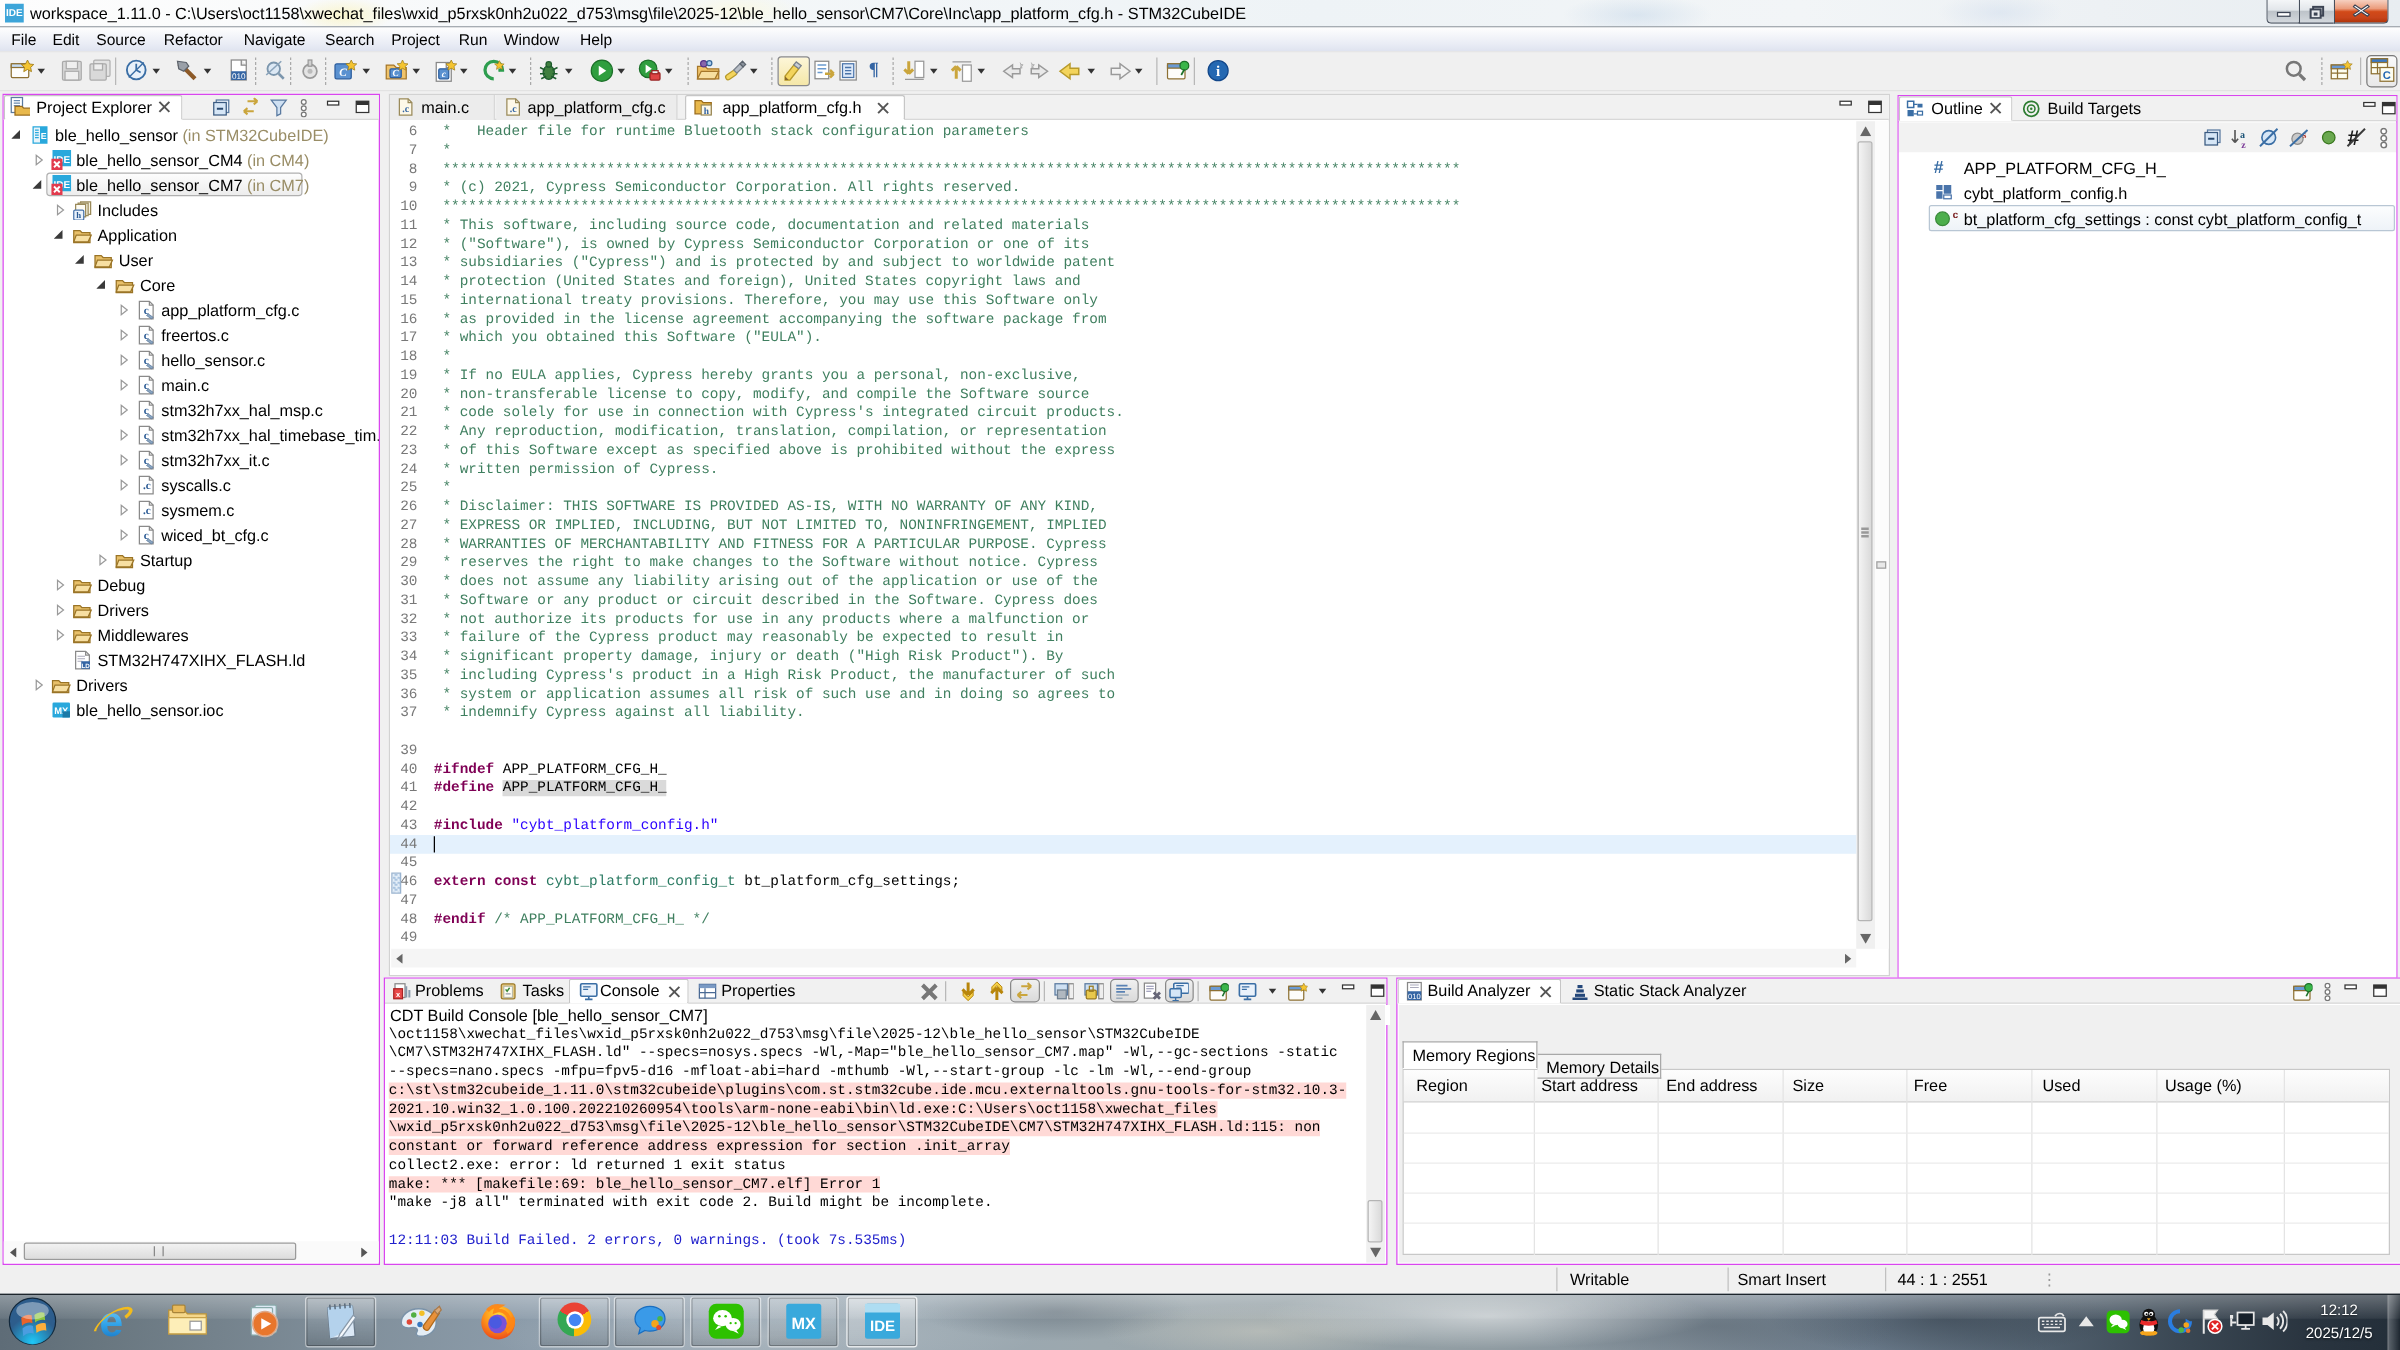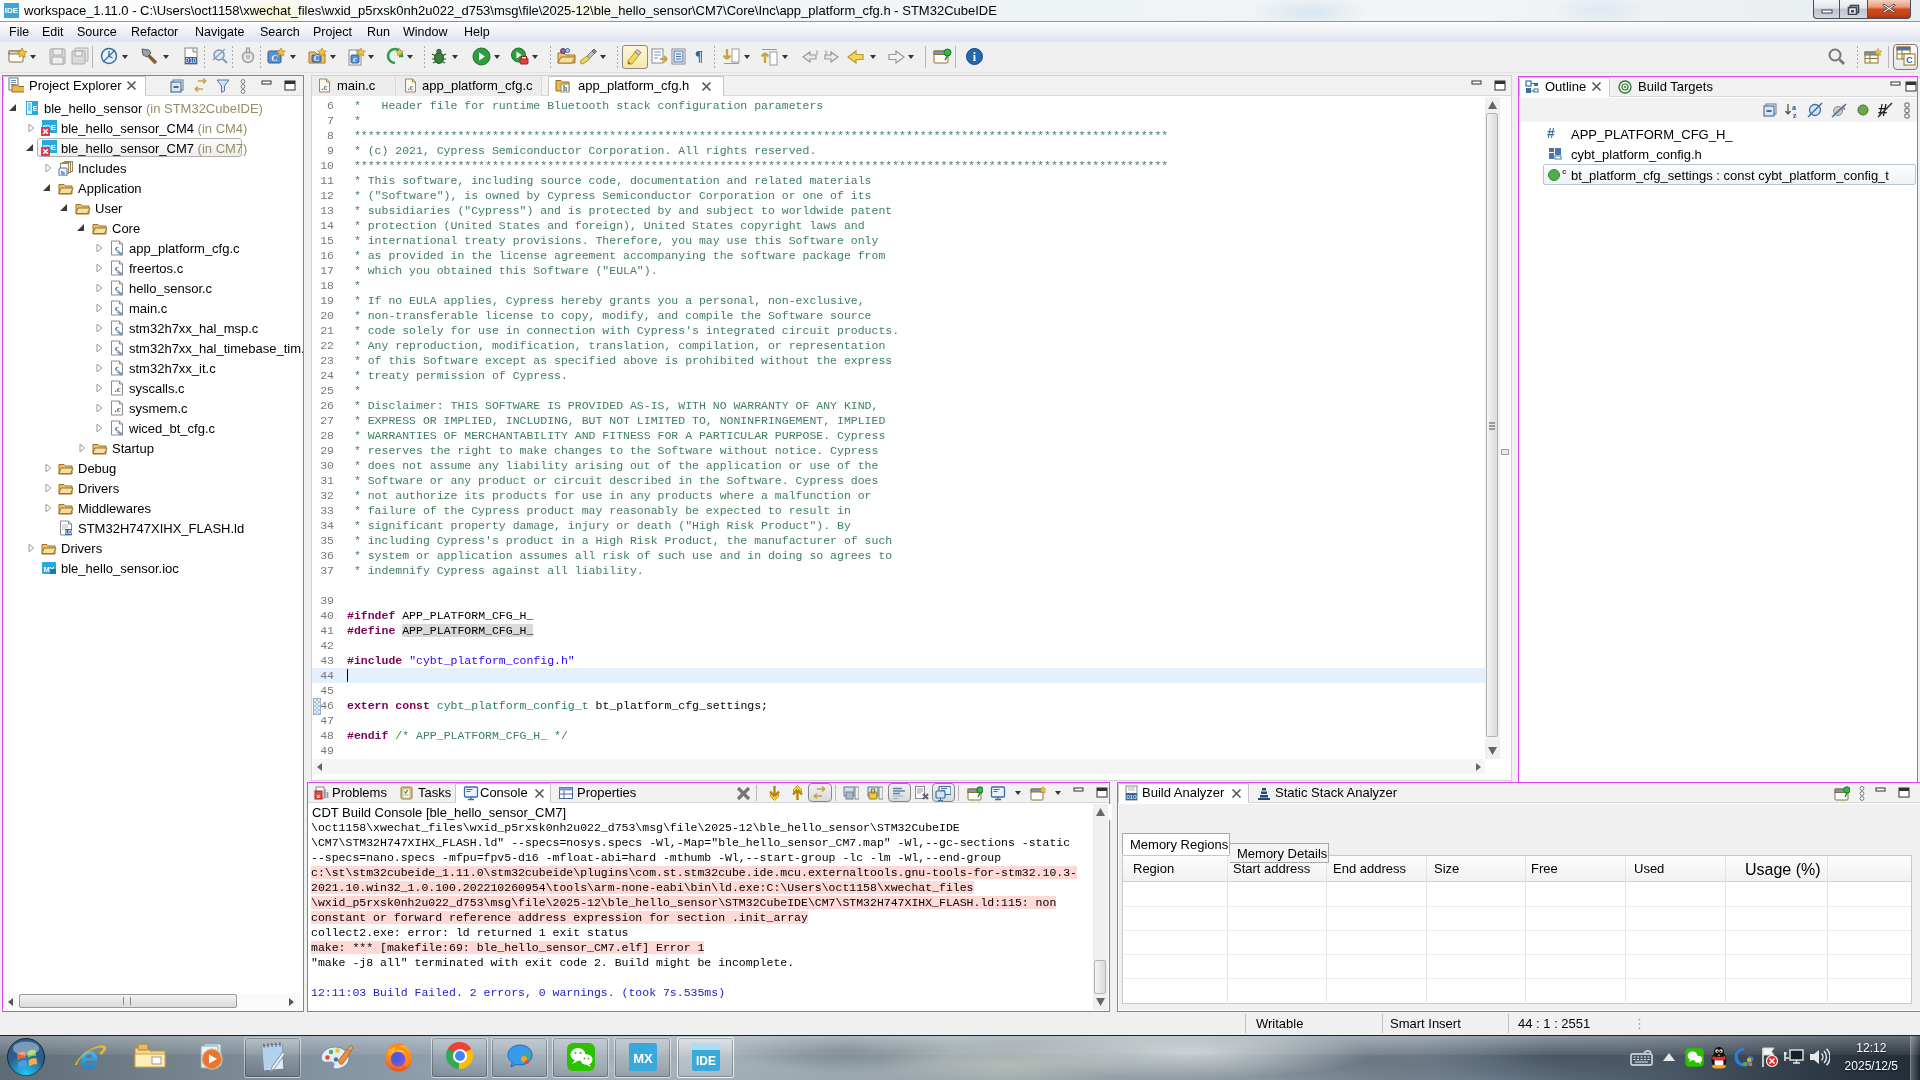--- a/index.html
+++ b/index.html
@@ -658,21 +658,21 @@
 <div class="cl" style="top:121px;"><span class="ln">14</span><span class="code"><span class="cm"> * protection (United States and foreign), United States copyright laws and</span></span></div>
 <div class="cl" style="top:136px;"><span class="ln">15</span><span class="code"><span class="cm"> * international treaty provisions. Therefore, you may use this Software only</span></span></div>
 <div class="cl" style="top:151px;"><span class="ln">16</span><span class="code"><span class="cm"> * as provided in the license agreement accompanying the software package from</span></span></div>
 <div class="cl" style="top:166px;"><span class="ln">17</span><span class="code"><span class="cm"> * which you obtained this Software ("EULA").</span></span></div>
 <div class="cl" style="top:181px;"><span class="ln">18</span><span class="code"><span class="cm"> *</span></span></div>
 <div class="cl" style="top:196px;"><span class="ln">19</span><span class="code"><span class="cm"> * If no EULA applies, Cypress hereby grants you a personal, non-exclusive,</span></span></div>
 <div class="cl" style="top:211px;"><span class="ln">20</span><span class="code"><span class="cm"> * non-transferable license to copy, modify, and compile the Software source</span></span></div>
 <div class="cl" style="top:226px;"><span class="ln">21</span><span class="code"><span class="cm"> * code solely for use in connection with Cypress's integrated circuit products.</span></span></div>
 <div class="cl" style="top:241px;padding-left:41px;"><span class="ln">22</span><span class="code"><span class="cm"> * Any reproduction, modification, translation, compilation, or representation</span></span></div>
 <div class="cl" style="top:256px;"><span class="ln">23</span><span class="code"><span class="cm"> * of this Software except as specified above is prohibited without the express</span></span></div>
-<div class="cl" style="top:271px;"><span class="ln">24</span><span class="code"><span class="cm"> * treaty permission of Cypress.</span></span></div>
+<div class="cl" style="top:271px;"><span class="ln">24</span><span class="code"><span class="cm"> * written permission of Cypress.</span></span></div>
 <div class="cl" style="top:286px;"><span class="ln">25</span><span class="code"><span class="cm"> *</span></span></div>
 <div class="cl" style="top:301px;"><span class="ln">26</span><span class="code"><span class="cm"> * Disclaimer: THIS SOFTWARE IS PROVIDED AS-IS, WITH NO WARRANTY OF ANY KIND,</span></span></div>
 <div class="cl" style="top:316px;"><span class="ln">27</span><span class="code"><span class="cm"> * EXPRESS OR IMPLIED, INCLUDING, BUT NOT LIMITED TO, NONINFRINGEMENT, IMPLIED</span></span></div>
 <div class="cl" style="top:331px;"><span class="ln">28</span><span class="code"><span class="cm"> * WARRANTIES OF MERCHANTABILITY AND FITNESS FOR A PARTICULAR PURPOSE. Cypress</span></span></div>
 <div class="cl" style="top:346px;"><span class="ln">29</span><span class="code"><span class="cm"> * reserves the right to make changes to the Software without notice. Cypress</span></span></div>
 <div class="cl" style="top:361px;"><span class="ln">30</span><span class="code"><span class="cm"> * does not assume any liability arising out of the application or use of the</span></span></div>
 <div class="cl" style="top:376px;"><span class="ln">31</span><span class="code"><span class="cm"> * Software or any product or circuit described in the Software. Cypress does</span></span></div>
 <div class="cl" style="top:391px;"><span class="ln">32</span><span class="code"><span class="cm"> * not authorize its products for use in any products where a malfunction or</span></span></div>
 <div class="cl" style="top:406px;"><span class="ln">33</span><span class="code"><span class="cm"> * failure of the Cypress product may reasonably be expected to result in</span></span></div>
 <div class="cl" style="top:421px;"><span class="ln">34</span><span class="code"><span class="cm"> * significant property damage, injury or death ("High Risk Product"). By</span></span></div>
@@ -973,21 +973,21 @@
       <span style="position:absolute;left:7px;top:2px">Memory Details</span>
     </div>
 <div style="position:absolute;left:4px;top:72px;width:790px;height:149px;background:#fff;border:1px solid #c8c8c8">
 <div style="position:absolute;left:0;top:0;width:788px;height:26px;background:linear-gradient(#fdfdfd,#f1f1f1);border-bottom:1px solid #d0d0d0"></div>
 <span style="position:absolute;left:10px;top:5px;font-size:13px">Region</span>
 <span style="position:absolute;left:110px;top:5px;font-size:13px">Start address</span>
 <span style="position:absolute;left:210px;top:5px;font-size:13px">End address</span>
 <span style="position:absolute;left:311px;top:5px;font-size:13px">Size</span>
 <span style="position:absolute;left:408px;top:5px;font-size:13px">Free</span>
 <span style="position:absolute;left:511px;top:5px;font-size:13px">Used</span>
-<span style="position:absolute;left:622px;top:5px;font-size:16px">Usage (%)</span>
+<span style="position:absolute;left:609px;top:5px;font-size:13px">Usage (%)</span>
 <div style="position:absolute;left:104px;top:0;width:1px;height:148px;background:#e4e4e4"></div>
 <div style="position:absolute;left:203px;top:0;width:1px;height:148px;background:#e4e4e4"></div>
 <div style="position:absolute;left:303px;top:0;width:1px;height:148px;background:#e4e4e4"></div>
 <div style="position:absolute;left:402px;top:0;width:1px;height:148px;background:#e4e4e4"></div>
 <div style="position:absolute;left:502px;top:0;width:1px;height:148px;background:#e4e4e4"></div>
 <div style="position:absolute;left:602px;top:0;width:1px;height:148px;background:#e4e4e4"></div>
 <div style="position:absolute;left:704px;top:0;width:1px;height:148px;background:#e4e4e4"></div>
 <div style="position:absolute;left:0;top:50px;width:788px;height:1px;background:#ececec"></div>
 <div style="position:absolute;left:0;top:74px;width:788px;height:1px;background:#ececec"></div>
 <div style="position:absolute;left:0;top:98px;width:788px;height:1px;background:#ececec"></div>

